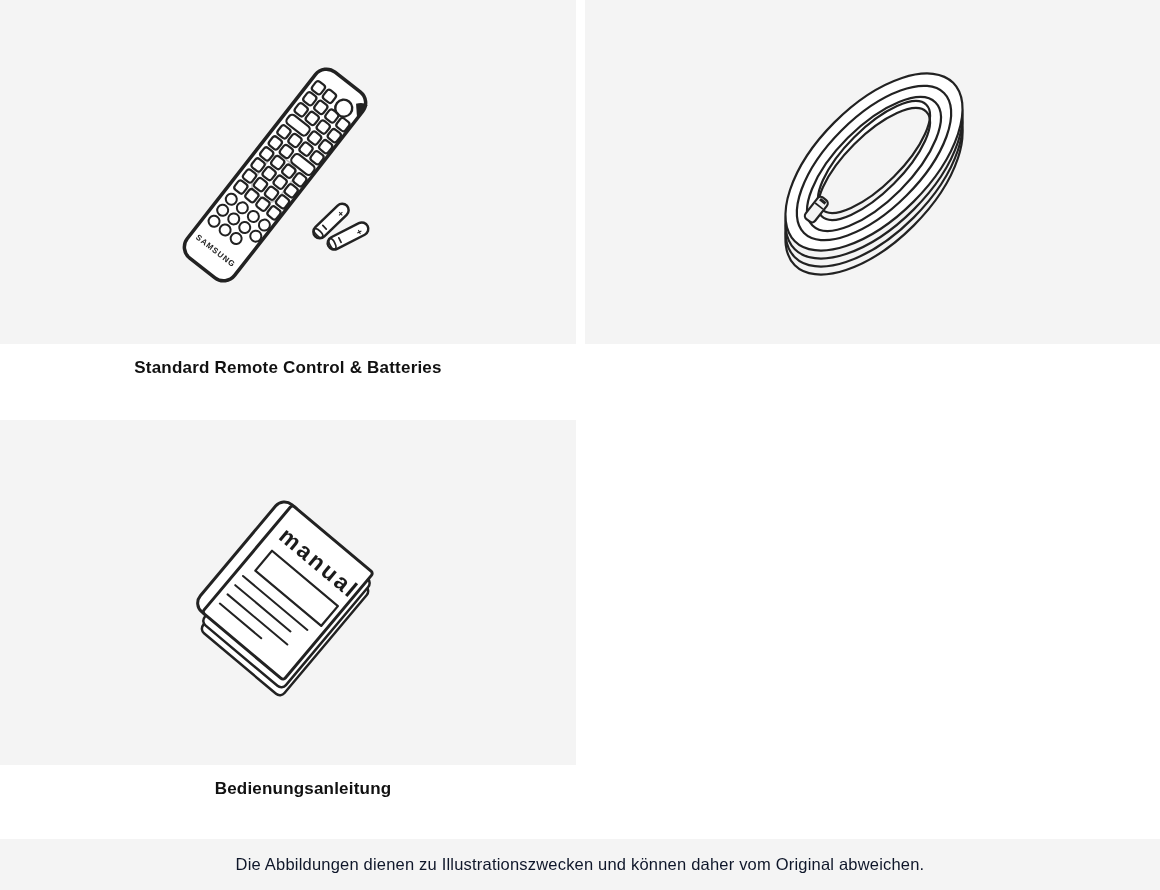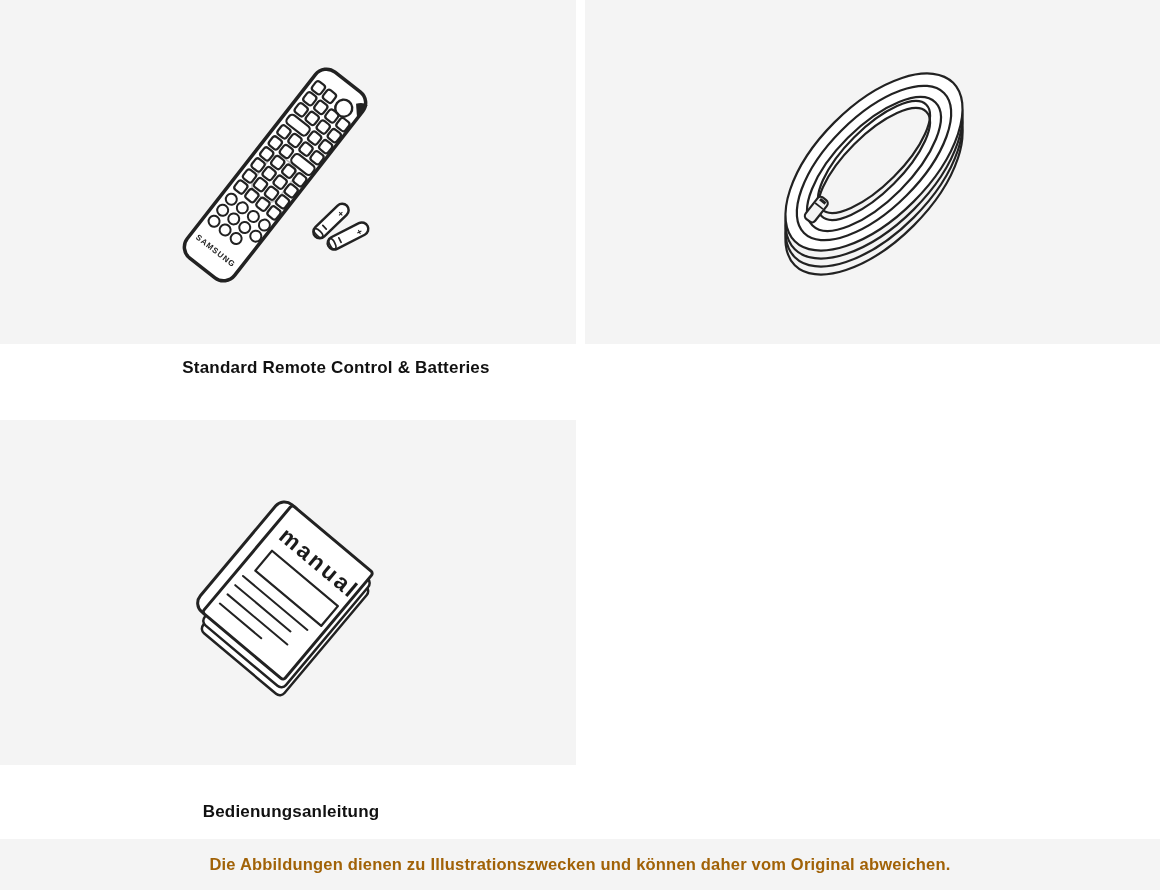--- a/index.html
+++ b/index.html
@@ -10,21 +10,21 @@
   .panel{position:absolute;background:#f4f4f4;}
   .panel svg{display:block;width:100%;height:100%;}
   .caption{
     position:absolute;text-align:center;color:#111111;
     font-size:17px;font-weight:600;letter-spacing:.2px;line-height:20px;
   }
   .note-bar{
     position:absolute;left:0;top:839px;width:1160px;height:51px;background:#f4f4f4;
     display:flex;align-items:center;justify-content:center;
   }
-  .note-text{color:#a16207;font-size:16.5px;font-weight:700;letter-spacing:.2px;}
+  .note-text{color:#0f172a;font-size:16.5px;font-weight:400;letter-spacing:.2px;}
   svg text{font-family:"Liberation Sans",sans-serif;}
 </style>
 </head>
 <body>
 
 <div class="stage">
 
   <div class="panel" style="left:0;top:0;width:576px;height:344px;">
     <svg viewBox="0 0 576 344">
 
@@ -137,20 +137,20 @@
         <g stroke-width="2">
           <line x1="-44" y1="16" x2="40" y2="16"></line>
           <line x1="-44" y1="28" x2="28" y2="28"></line>
           <line x1="-44" y1="40" x2="34" y2="40"></line>
           <line x1="-44" y1="52" x2="10" y2="52"></line>
         </g>
       </g>
     </svg>
   </div>
 
-  <div class="caption" style="left:0;top:358px;width:576px;margin-left:48px;">Standard Remote Control &amp; Batteries</div>
-  <div class="caption" style="left:3px;top:779px;width:576px;margin-top:23px;">Bedienungsanleitung</div>
+  <div class="caption" style="left:0;top:358px;width:576px;">Standard Remote Control &amp; Batteries</div>
+  <div class="caption" style="left:15px;top:779px;width:576px;">Bedienungsanleitung</div>
 
   <div class="note-bar">
     <span class="note-text">Die Abbildungen dienen zu Illustrationszwecken und können daher vom Original abweichen.</span>
   </div>
 
 </div>
 
 </body></html>

